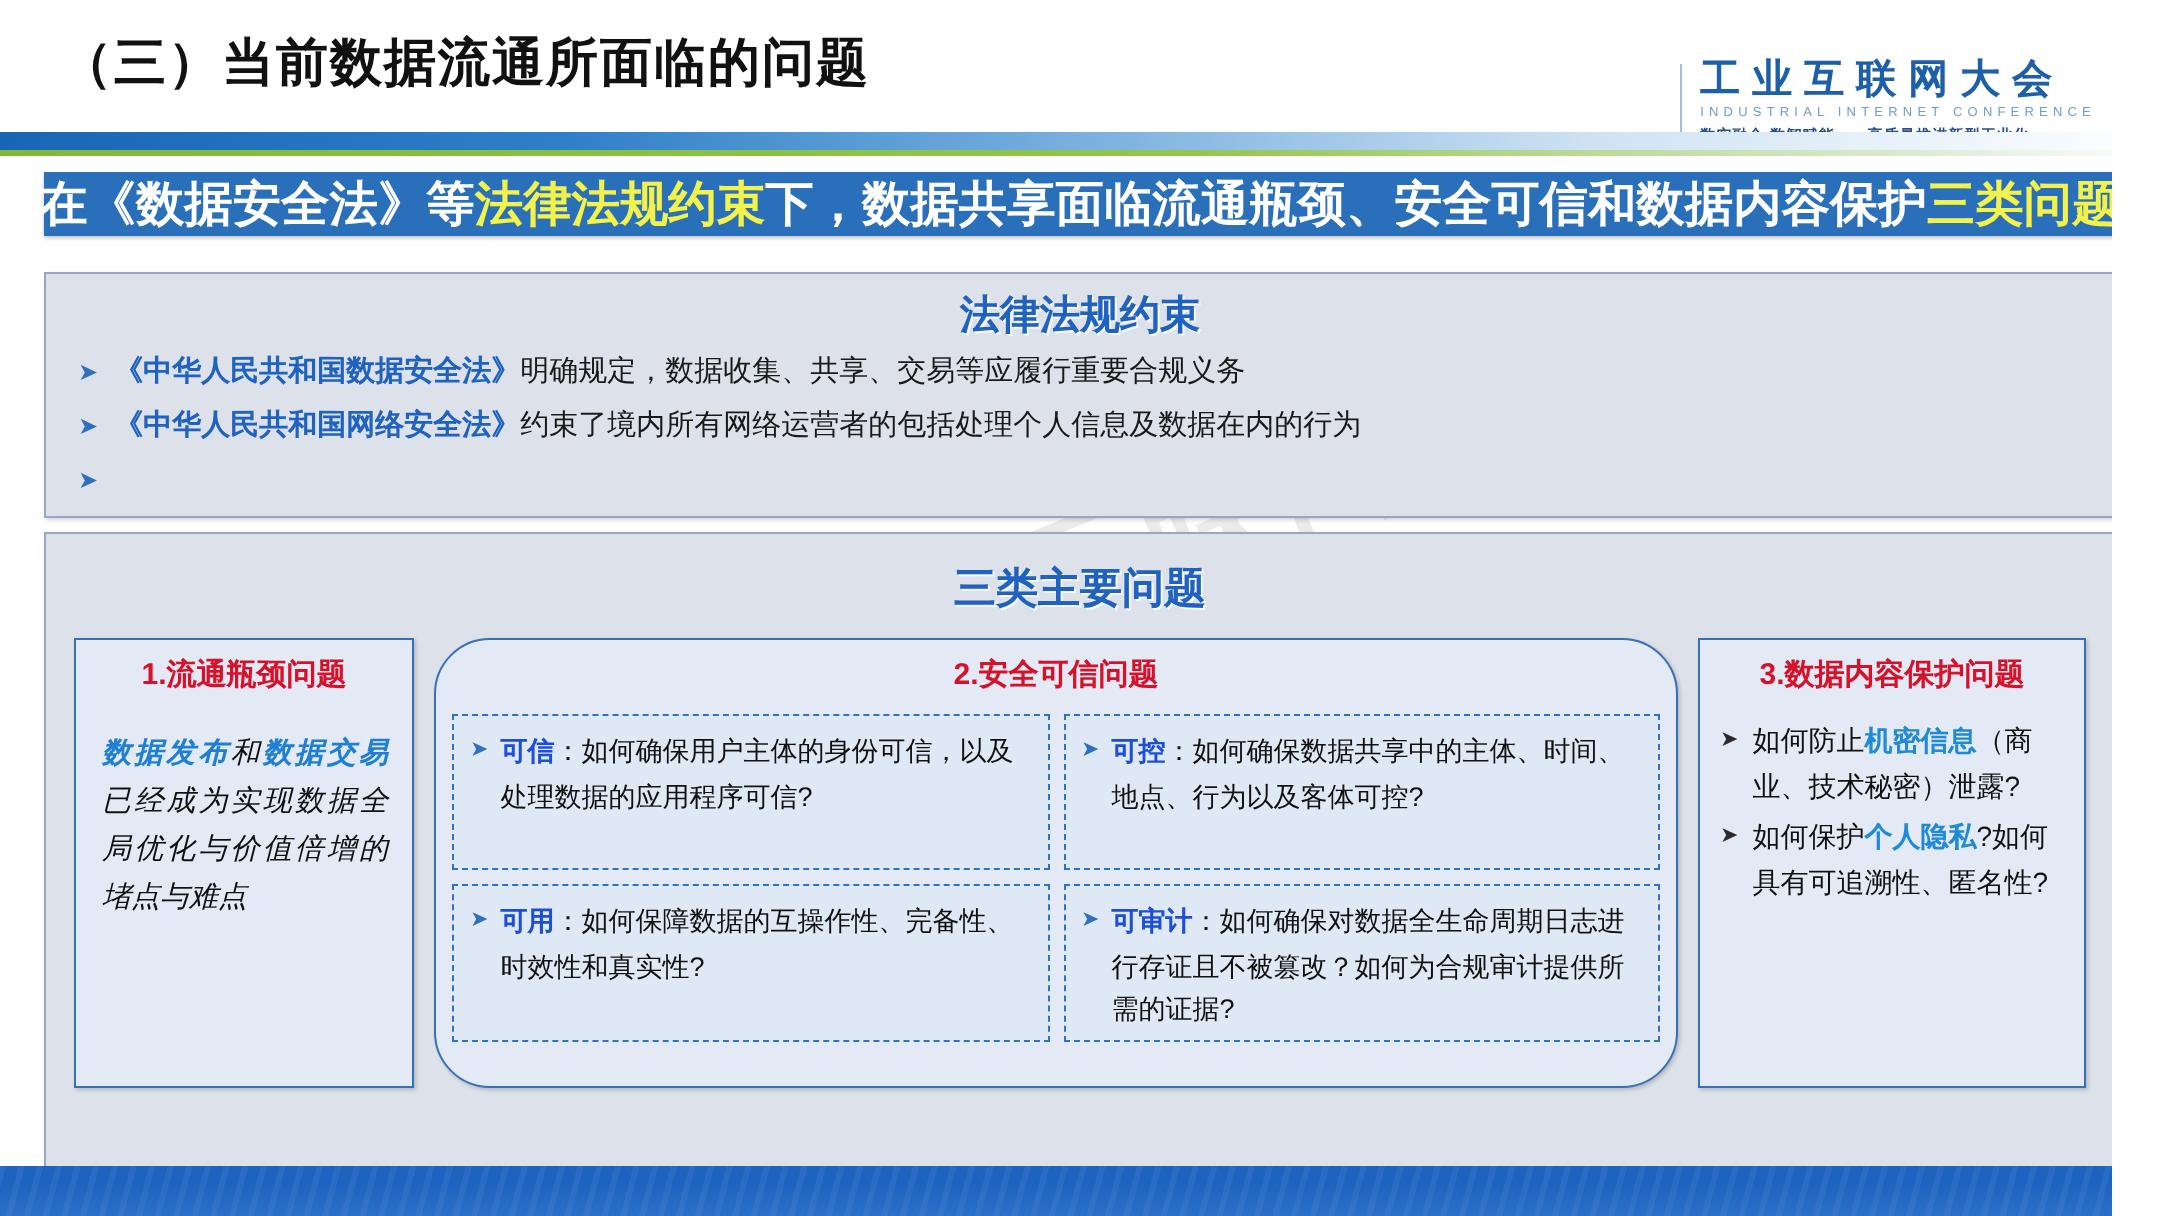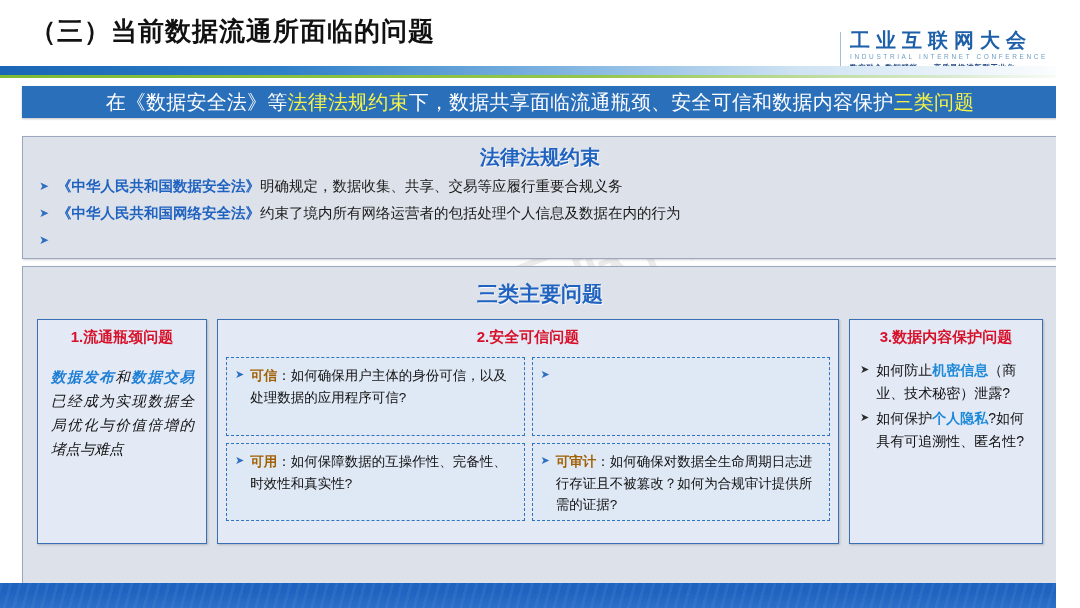--- a/index.html
+++ b/index.html
@@ -65,21 +65,21 @@
   }
 
   
   .banner{
     position:absolute;left:22px;top:86px;width:1036px;height:32px;
     background:#2a6fba;
     display:flex;align-items:center;justify-content:center;
     box-shadow:0 1px 2px rgba(0,0,0,.25);
   }
   .banner-txt{
-    font-size:20px;font-weight:normal;color:#ffffff;white-space:nowrap;
+    font-size:24px;font-weight:bold;color:#ffffff;white-space:nowrap;
     letter-spacing:.2px;
   }
   .banner-txt .hi{color:#f2f24b;}
 
   
   .panel{
     position:absolute;
     background:#dde2ea;
     border:1px solid #9aa7bd;
     box-shadow:1px 1px 2px rgba(0,0,0,.18);
@@ -110,21 +110,21 @@
     background:#e3eaf6;
     border:1px solid #3a6fb5;
     box-shadow:1px 1px 2px rgba(0,0,0,.2);
     position:relative;
   }
   .col-head{
     text-align:center;font-weight:bold;color:#d8112a;
     font-size:15px;padding:8px 0 4px 0;white-space:nowrap;
   }
   .col-narrow{width:168px;height:223px;}
-  .col-wide{flex:1;height:223px;}
+  .col-wide{flex:1;height:223px;border-radius:28px;}
   .col-right{width:192px;height:223px;}
 
   
   .left-body{
     font-size:14.5px;color:#111;line-height:24px;
     padding:14px 12px 0 13px;text-align:justify;font-style:italic;
   }
   .left-body .hi{color:#1f7fd4;font-weight:bold;}
 
   
@@ -134,21 +134,21 @@
   }
   .cell{
     border:1.5px dashed #2d74c4;
     background:#dfe8f5;
     padding:7px 7px 5px 6px;
     box-sizing:border-box;
     display:flex;align-items:flex-start;
   }
   .cell .arrow{color:#2e6fc0;font-size:11px;margin:3px 6px 0 2px;flex:0 0 auto;}
   .cell-txt{font-size:13.5px;color:#111;line-height:21px;}
-  .cell-txt .key{color:#a16207;font-weight:bold;font-family:Liberation Mono, monospace;}
+  .cell-txt .key{color:#1d4ed8;font-weight:bold;font-family:Liberation Mono, monospace;}
 
   
   .right-body{padding:8px 8px 0 10px;}
   .r-item{display:flex;align-items:flex-start;margin-bottom:2px;}
   .r-item .arrow{color:#2b2b2b;font-size:11px;margin:4px 7px 0 0;flex:0 0 auto;}
   .r-txt{font-size:14px;color:#111;line-height:23px;}
   .r-txt .hi{color:#1f8ad8;font-weight:bold;}
 
   
   .bottom-band{
@@ -224,20 +224,21 @@
         <div class="col-head">2.安全可信问题</div>
         <div class="mid-grid">
 
           <div class="cell">
             <span class="arrow">➤</span>
             <span class="cell-txt"><span class="key">可信</span><span>：如何确保用户主体的身份可信，以及处理数据的应用程序可信?</span></span>
           </div>
 
           <div class="cell">
             <span class="arrow">➤</span>
+            <span class="cell-txt"><span class="key">可控</span><span>：如何确保数据共享中的主体、时间、地点、行为以及客体可控?</span></span>
           </div>
 
           <div class="cell">
             <span class="arrow">➤</span>
             <span class="cell-txt"><span class="key">可用</span><span>：如何保障数据的互操作性、完备性、时效性和真实性?</span></span>
           </div>
 
           <div class="cell">
             <span class="arrow">➤</span>
             <span class="cell-txt"><span class="key">可审计</span><span>：如何确保对数据全生命周期日志进行存证且不被篡改？如何为合规审计提供所需的证据?</span></span>

